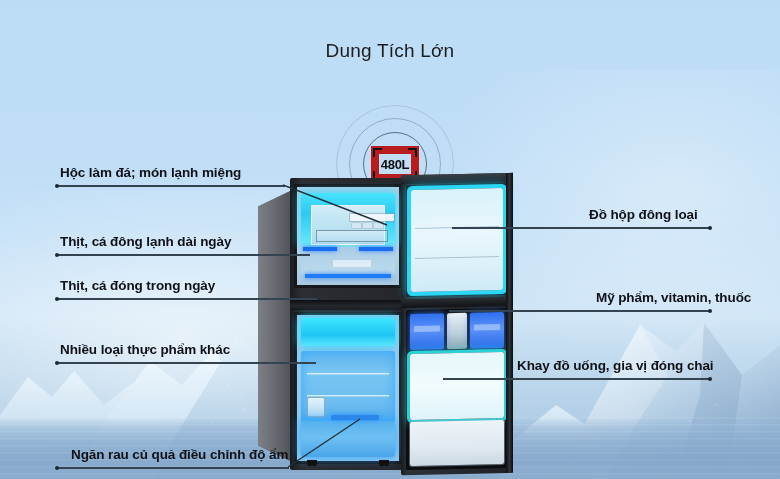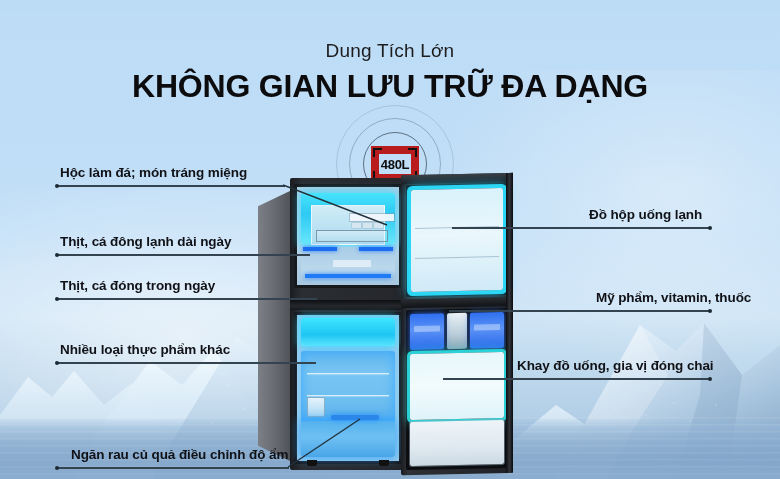--- a/index.html
+++ b/index.html
@@ -345,21 +345,20 @@
       <circle cx="258" cy="172" r="1"></circle>
         <circle cx="196" cy="180" r="1.1"></circle>
         <circle cx="272" cy="196" r="1"></circle>
     </g>
   </svg>
 
   <div class="water"></div>
   <div class="water-streaks"></div>
 
   <div class="subtitle">Dung Tích Lớn</div>
-  <div class="title">KHÔNG GIAN LƯU TRỮ ĐA DẠNG</div>
 
   <div class="badge-wrap">
     <div class="ring r3"></div>
     <div class="ring r2"></div>
     <div class="ring r1"></div>
     <div class="badge-box">
       <span class="corner tl"></span>
       <span class="corner tr"></span>
       <span class="corner bl"></span>
       <span class="corner br"></span>
@@ -421,21 +420,21 @@
         </div>
         <div class="door-fr-glass"></div>
         <div class="door-fr-lower"></div>
       </div>
 
       <div class="door-edge-right"></div>
     </div>
   </div>
 
   <div class="callout">
-    <div class="txt" style="left:60px; top:155px;">Hộc làm đá; món tráng miệng</div>
+    <div class="txt" style="left:60px; top:155px;">Hộc làm đá; món lạnh miệng</div>
     <div class="leader thick" style="left:57px; top:175px; width:228px;">
       <span class="dot" style="left:-2px;"></span>
     </div>
     <svg style="position:absolute; left:283px; top:170px;" width="110" height="50">
       <line x1="0" y1="5" x2="104" y2="45" stroke="#22313c" stroke-width="1.4"></line>
     </svg>
   </div>
 
   <div class="callout">
     <div class="txt" style="left:60px; top:224px;text-align:right;">Thịt, cá đông lạnh dài ngày</div>
@@ -462,21 +461,21 @@
     <div class="txt" style="left:60px; top:437px;padding-left:11px;">Ngăn rau củ quả điều chỉnh độ ẩm</div>
     <div class="leader thick" style="left:57px; top:457px; width:232px;">
       <span class="dot" style="left:-2px;"></span>
     </div>
     <svg style="position:absolute; left:286px; top:405px;" width="80" height="56">
       <line x1="2" y1="52" x2="74" y2="4" stroke="#22313c" stroke-width="1.4"></line>
     </svg>
   </div>
 
   <div class="callout">
-    <div class="txt" style="left:589px; top:197px;">Đồ hộp uống lạnh</div>
+    <div class="txt" style="left:589px; top:197px;">Đồ hộp đông loại</div>
     <div class="leader thick" style="left:452px; top:217px; width:258px;">
       <span class="dot" style="right:-2px;"></span>
     </div>
   </div>
 
   <div class="callout">
     <div class="txt" style="left:552px; top:280px;padding-left:44px;">Mỹ phẩm, vitamin, thuốc</div>
     <div class="leader thick" style="left:449px; top:300px; width:261px;">
       <span class="dot" style="right:-2px;"></span>
     </div>

